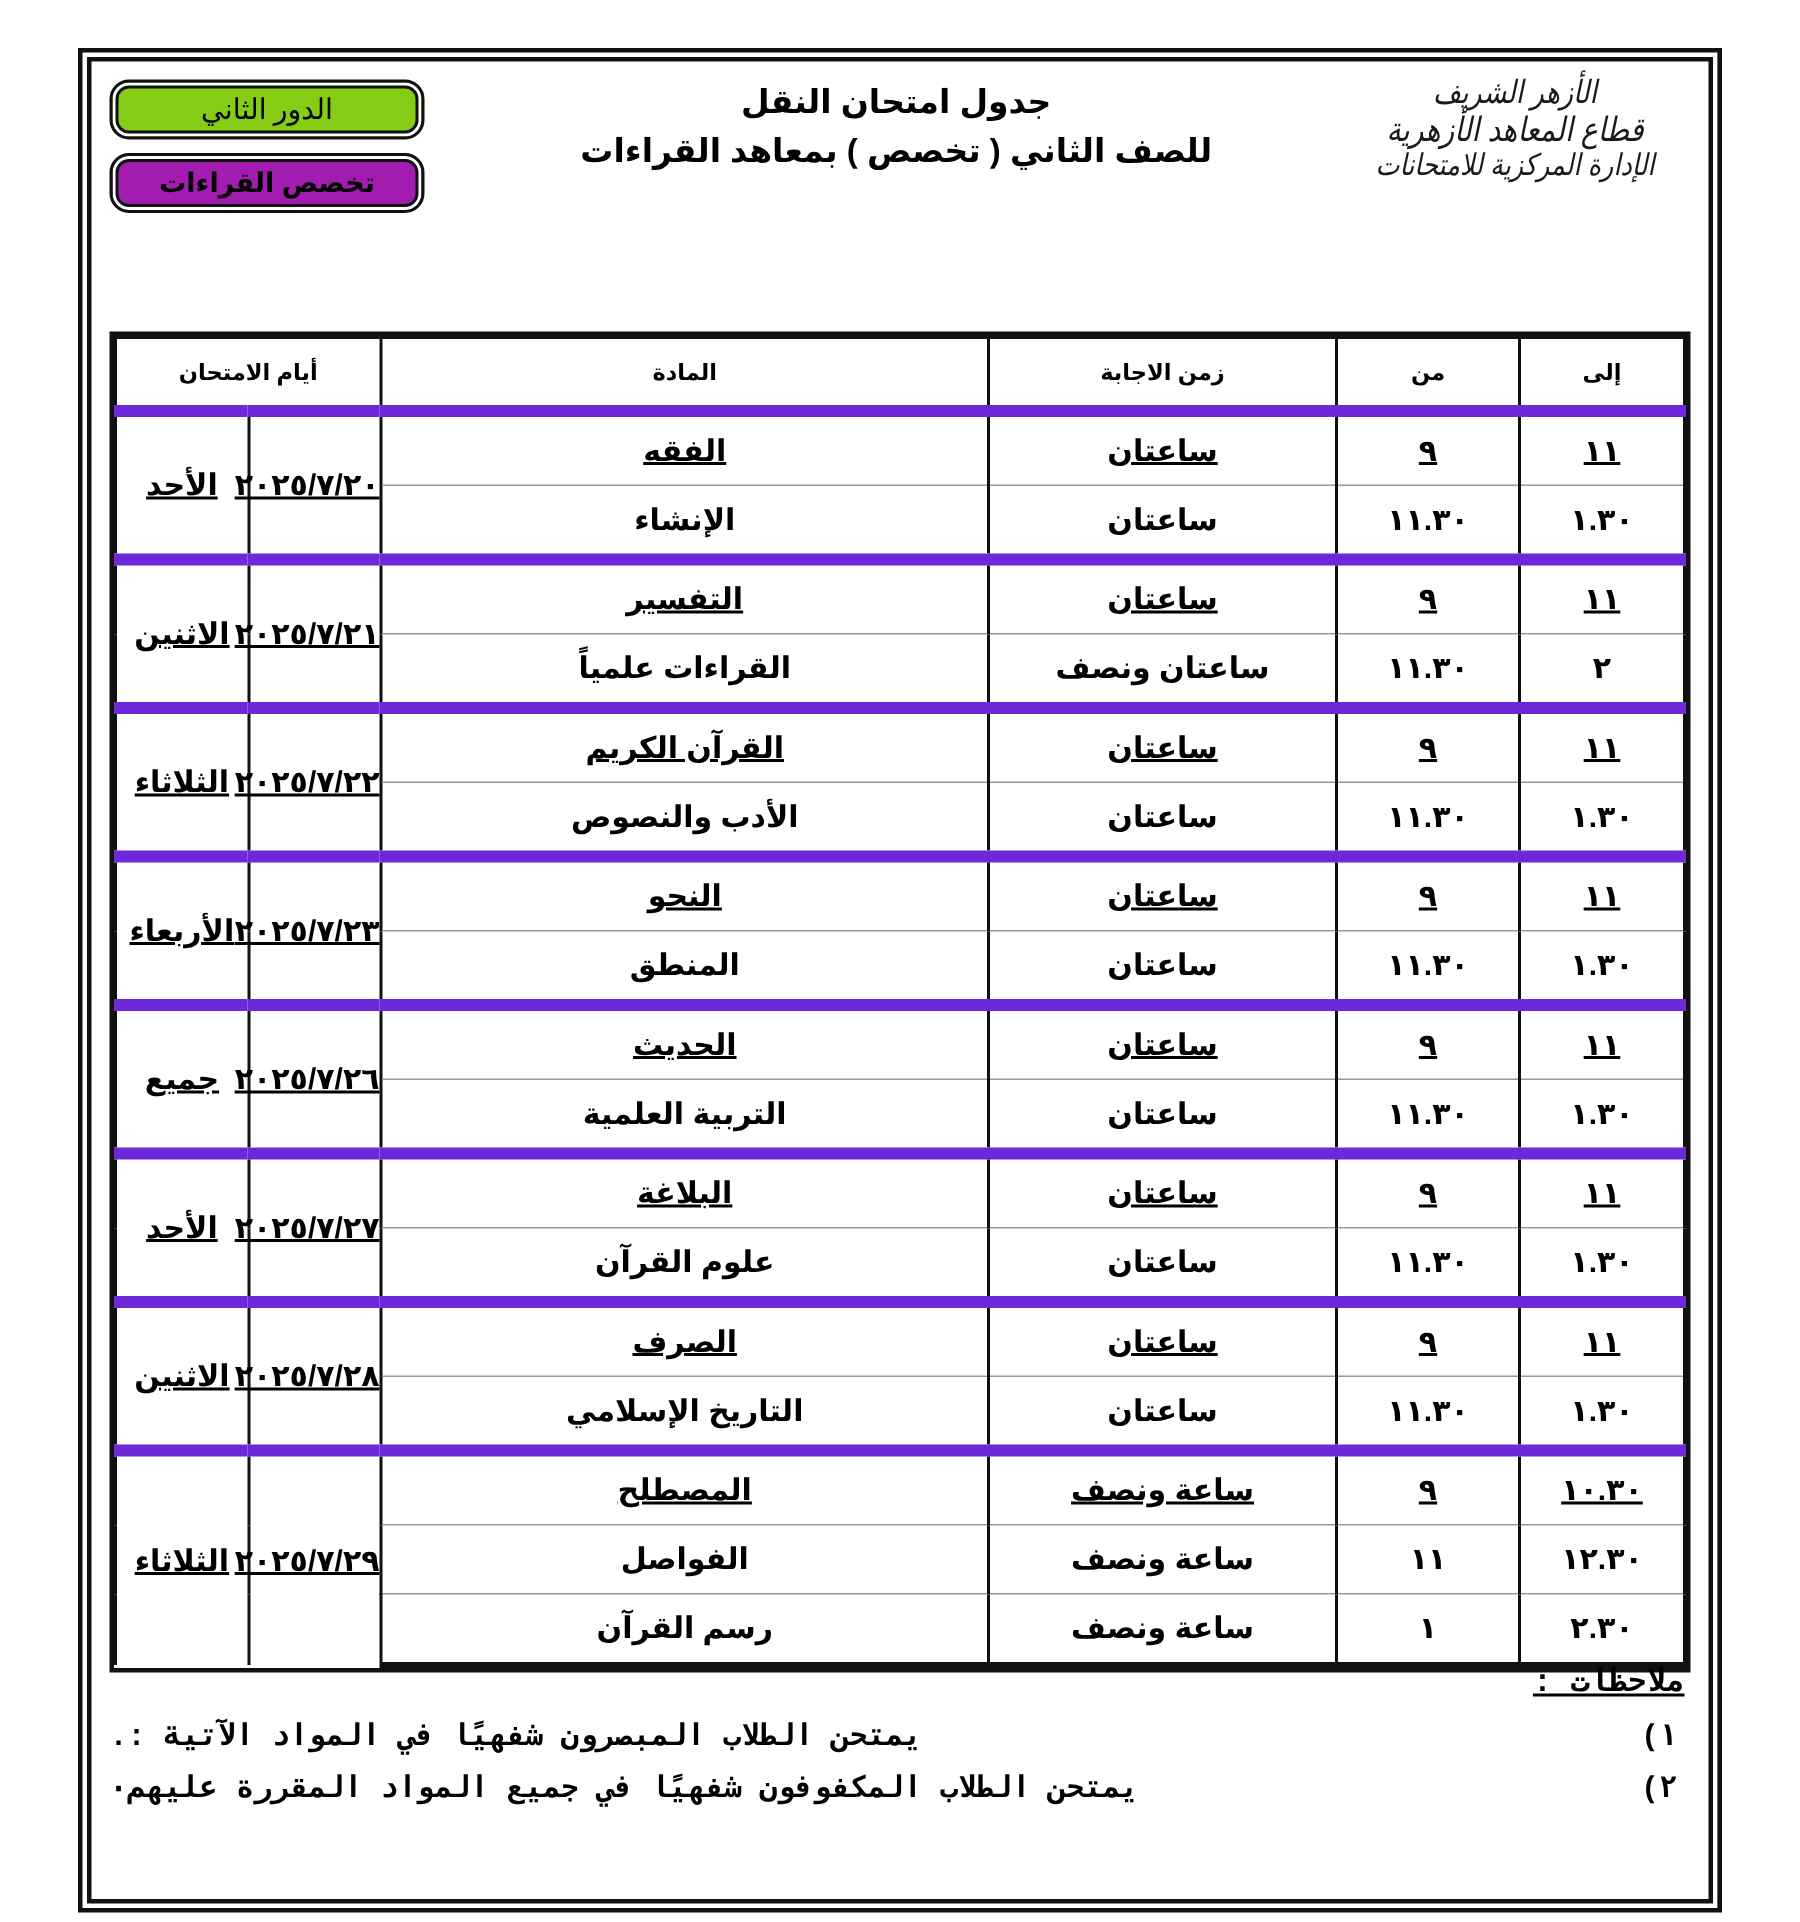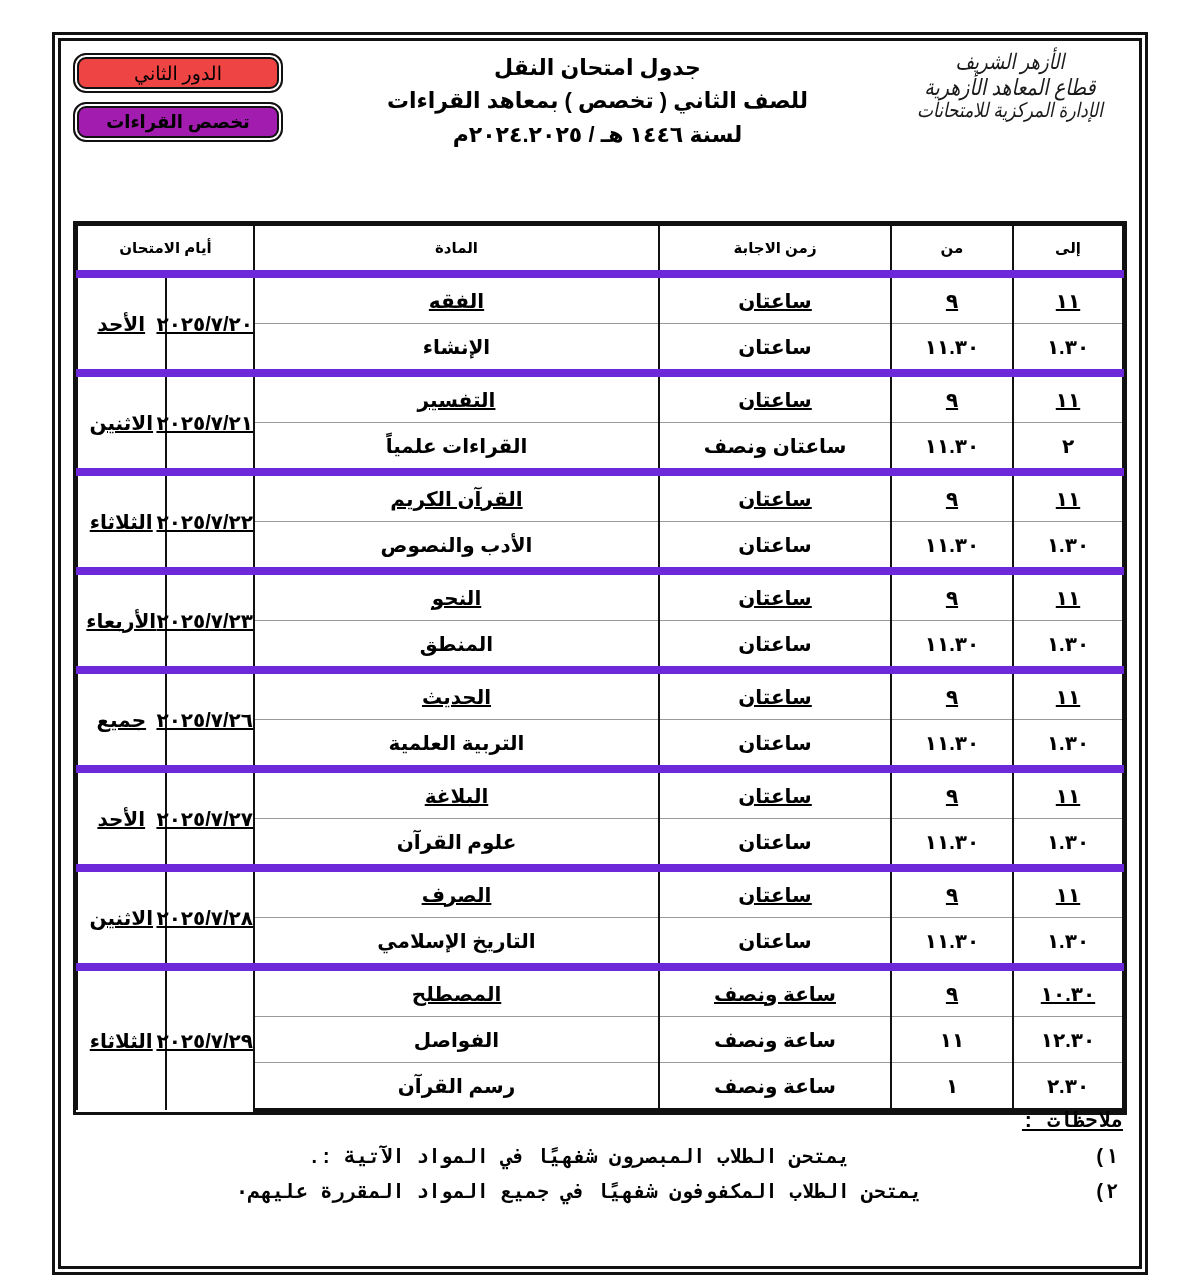--- a/index.html
+++ b/index.html
@@ -37,21 +37,21 @@
     width:210px;
   }
   .badge{
     border:2.5px solid #111;
     border-radius:13px;
     box-shadow:0 0 0 2px #fff inset,0 0 0 4px #111 inset;
     height:40px;
     display:flex;align-items:center;justify-content:center;
     margin-bottom:9px;
     font-size:19px;
-    background:#ef4444;
+    background:#84cc16;
     box-sizing:border-box;
   }
   .badge.thin{font-family:"Liberation Serif",serif;font-weight:400;}
   .badge.shaded{
     background:#a21caf;
     font-family:"Liberation Sans","DejaVu Sans",sans-serif;
     font-weight:700;
     font-size:18px;
   }
 
@@ -163,21 +163,21 @@
     font-size:20px;
     margin-bottom:6px;
     line-height:1.45;
   }
   .note-num{
     width:42px;
     flex:0 0 42px;
     text-align:center;
     font-size:20px;
   }
-  .note-body{flex:1 1 auto;text-align:center;}
+  .note-body{flex:1 1 auto;text-align:left;}
   .note-sub{
     text-align:center;
     font-size:20px;
     margin:2px 0 14px 0;
     padding-left:42px;
   }
 </style>
 </head>
 <body>
 
@@ -191,21 +191,20 @@
         <span>الدور الثاني</span>
       </div>
       <div class="badge shaded">
         <span>تخصص القراءات</span>
       </div>
     </div>
 
     <div class="title-block">
       <div class="title-line">جدول امتحان النقل</div>
       <div class="title-line">للصف الثاني ( تخصص ) بمعاهد القراءات</div>
-      <div class="title-line">لسنة ١٤٤٦ هـ / ٢٠٢٤.٢٠٢٥م</div>
     </div>
 
     <div class="logo">
       <div class="logo-line l1">الأزهر الشريف</div>
       <div class="logo-line l2">قطاع المعاهد الأزهرية</div>
       <div class="logo-line l3">الإدارة المركزية للامتحانات</div>
     </div>
 
   </div>
 

